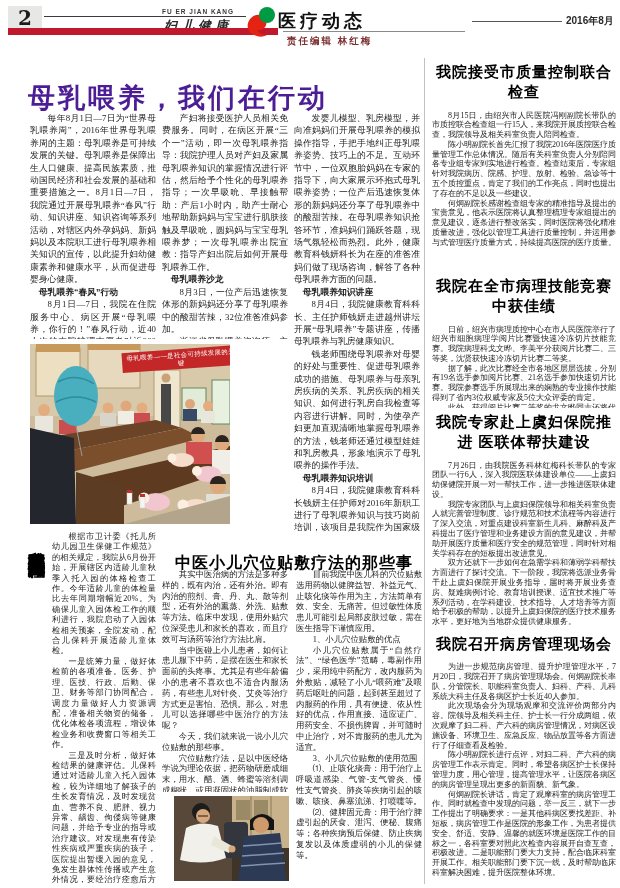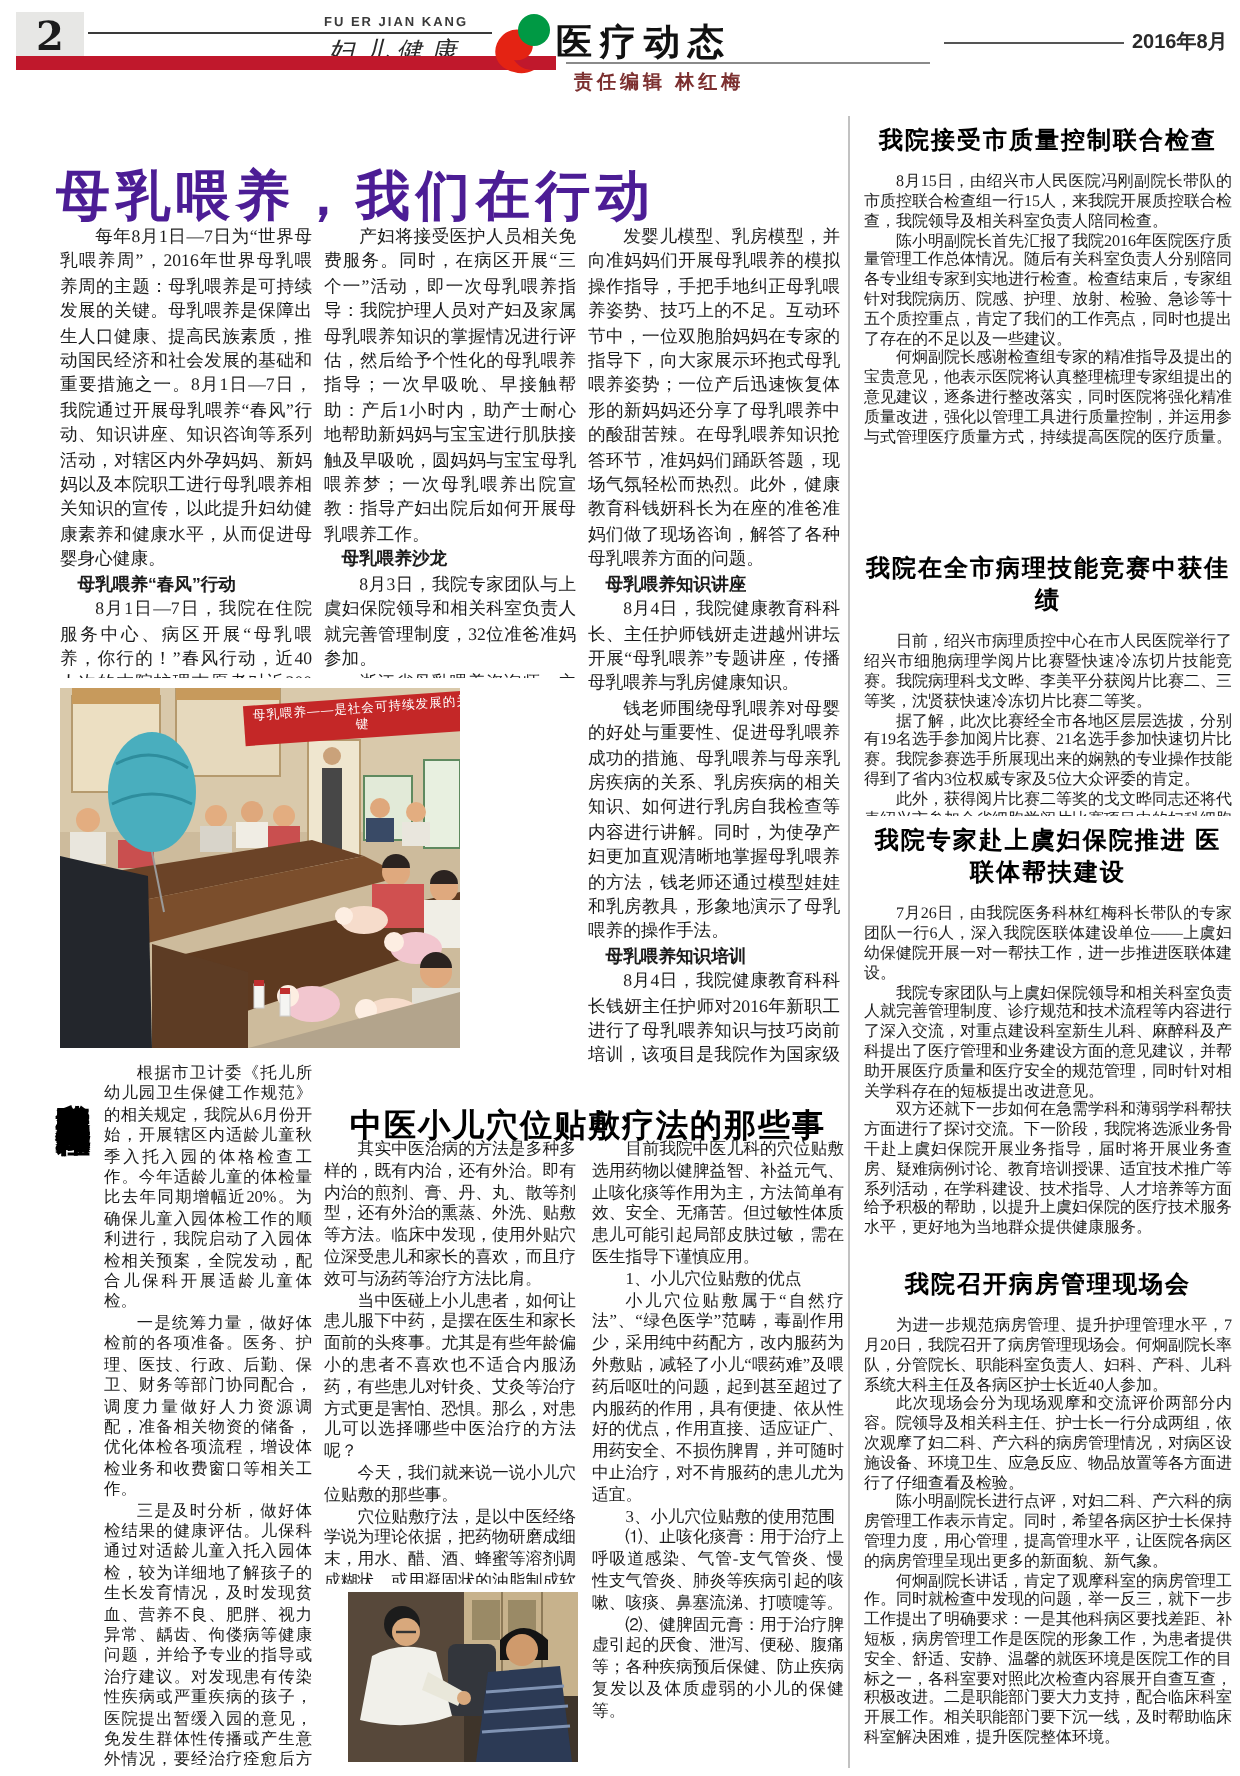--- a/index.html
+++ b/index.html
@@ -6,21 +6,21 @@
   .page{position:relative;width:620px;height:888px;background:#ffffff;overflow:hidden;
         font-family:"Liberation Serif",serif;color:#1c1c1c;}
   .abs{position:absolute;}
   
   .pagenum-box{left:8px;top:6px;width:34px;height:25px;background:#e7e7e5;
     font-family:"DejaVu Serif",serif;font-size:20px;font-weight:bold;text-align:center;line-height:25px;}
   .hline{background:#3a3a3a;height:1px;}
   .masthead-pinyin{left:150px;top:8px;width:96px;text-align:center;
     font-family:"Liberation Sans",sans-serif;font-size:6.5px;font-weight:bold;letter-spacing:1px;color:#3a3a3a;}
   .masthead-name{left:150px;top:17px;width:96px;text-align:center;font-style:italic;
-    font-family:"Liberation Serif",serif;font-size:13px;font-weight:normal;letter-spacing:4px;color:#2a2a2a;}
+    font-family:"Liberation Serif",serif;font-size:13px;font-weight:bold;letter-spacing:4px;color:#2a2a2a;}
   .redbar{left:8px;top:28px;width:270px;height:7px;background:#c0182c;}
   .logo{left:243px;top:6px;width:36px;height:32px;}
   .section-title{left:278px;top:9px;font-family:"Liberation Sans",sans-serif;
     font-size:18px;font-weight:bold;letter-spacing:4px;color:#111;}
   .title-underline{left:283px;top:31px;width:182px;height:1px;background:#8a8a8a;}
   .editor{left:287px;top:35px;font-family:"Liberation Sans",sans-serif;
     font-size:9.5px;font-weight:bold;letter-spacing:2px;color:#7c3030;}
   .dateline{left:472px;top:21px;width:90px;height:1px;background:#555;}
   .issue-date{left:566px;top:14px;font-family:"Liberation Sans",sans-serif;
     font-size:10px;font-weight:bold;color:#2a2a2a;}
@@ -48,21 +48,21 @@
   .check-body{left:52px;top:532px;width:104px;height:352px;font-size:8.2px;line-height:10.4px;}
   
   .tcm-headline{left:160px;top:540px;width:268px;text-align:center;
     font-family:"Liberation Sans",sans-serif;font-size:16px;font-weight:bold;letter-spacing:1px;color:#000;}
   .tcm-col1{left:162px;top:570px;width:126px;height:222px;font-size:8.4px;line-height:10.8px;}
   .tcm-col2{left:296px;top:570px;width:126px;height:314px;font-size:8.4px;line-height:10.8px;}
   .photo2{left:174px;top:796px;width:115px;height:85px;background:#57483a;overflow:hidden;}
   
   .r-art{left:432px;width:184px;overflow:hidden;}
   .r-head{margin:0 0 8px 0;text-align:center;font-family:"Liberation Sans",sans-serif;
-    font-size:12px;line-height:1.35;font-weight:bold;letter-spacing:1px;color:#000;}
+    font-size:15px;line-height:1.35;font-weight:bold;letter-spacing:1px;color:#000;}
   .r-body{font-size:8px;line-height:9.8px;text-align:justify;}
   .ra1{top:62px;height:212px;}
   .ra2{top:276px;height:132px;}
   .ra3{top:412px;height:214px;}
   .ra4{top:634px;height:250px;}
 </style>
 </head>
 <body>
 
 <div class="page">
@@ -90,21 +90,21 @@
 
   <h1 class="abs main-headline">母乳喂养，我们在行动</h1>
   <div class="abs col col-main mcol1">
       <p class="para">每年8月1日—7日为“世界母乳喂养周”，2016年世界母乳喂养周的主题：母乳喂养是可持续发展的关键。母乳喂养是保障出生人口健康、提高民族素质，推动国民经济和社会发展的基础和重要措施之一。8月1日—7日，我院通过开展母乳喂养“春风”行动、知识讲座、知识咨询等系列活动，对辖区内外孕妈妈、新妈妈以及本院职工进行母乳喂养相关知识的宣传，以此提升妇幼健康素养和健康水平，从而促进母婴身心健康。</p>
       <p class="subhead">母乳喂养“春风”行动</p>
       <p class="para">8月1日—7日，我院在住院服务中心、病区开展“母乳喂养，你行的！”春风行动，近40人次的本院护理志愿者对近300人次的孕产妇开展了相关喂养宣传与指导。</p>
     </div>
   <div class="abs col col-main mcol2">
       <p class="para">产妇将接受医护人员相关免费服务。同时，在病区开展“三个一”活动，即一次母乳喂养指导：我院护理人员对产妇及家属母乳喂养知识的掌握情况进行评估，然后给予个性化的母乳喂养指导；一次早吸吮、早接触帮助：产后1小时内，助产士耐心地帮助新妈妈与宝宝进行肌肤接触及早吸吮，圆妈妈与宝宝母乳喂养梦；一次母乳喂养出院宣教：指导产妇出院后如何开展母乳喂养工作。</p>
       <p class="subhead">母乳喂养沙龙</p>
-      <p class="para">8月3日，我院专家团队与上虞妇保院领导和相关科室负责人就完善管理制度，32位准爸准妈参加。</p>
+      <p class="para">8月3日，一位产后迅速恢复体形的新妈妈还分享了母乳喂养中的酸甜苦辣，32位准爸准妈参加。</p>
       <p class="para">浙江省母乳喂养咨询师、主任护师杨黎星作了题为《母乳喂养的技巧与对策》的专题讲座，分享母乳喂养知识，现场还播放了世界上各种肤色的新妈妈们如何进行母乳喂养的早吸吮、早接触，为每一位准妈妈树立起母乳喂养的信心。</p>
     </div>
   <div class="abs col col-main mcol3">
       <p class="para">发婴儿模型、乳房模型，并向准妈妈们开展母乳喂养的模拟操作指导，手把手地纠正母乳喂养姿势、技巧上的不足。互动环节中，一位双胞胎妈妈在专家的指导下，向大家展示环抱式母乳喂养姿势；一位产后迅速恢复体形的新妈妈还分享了母乳喂养中的酸甜苦辣。在母乳喂养知识抢答环节，准妈妈们踊跃答题，现场气氛轻松而热烈。此外，健康教育科钱妍科长为在座的准爸准妈们做了现场咨询，解答了各种母乳喂养方面的问题。</p>
       <p class="subhead">母乳喂养知识讲座</p>
       <p class="para">8月4日，我院健康教育科科长、主任护师钱妍走进越州讲坛开展“母乳喂养”专题讲座，传播母乳喂养与乳房健康知识。</p>
       <p class="para">钱老师围绕母乳喂养对母婴的好处与重要性、促进母乳喂养成功的措施、母乳喂养与母亲乳房疾病的关系、乳房疾病的相关知识、如何进行乳房自我检查等内容进行讲解。同时，为使孕产妇更加直观清晰地掌握母乳喂养的方法，钱老师还通过模型娃娃和乳房教具，形象地演示了母乳喂养的操作手法。</p>
       <p class="subhead">母乳喂养知识培训</p>
       <p class="para">8月4日，我院健康教育科科长钱妍主任护师对2016年新职工进行了母乳喂养知识与技巧岗前培训，该项目是我院作为国家级爱婴医院开展的必修课程。</p>
     </div>

